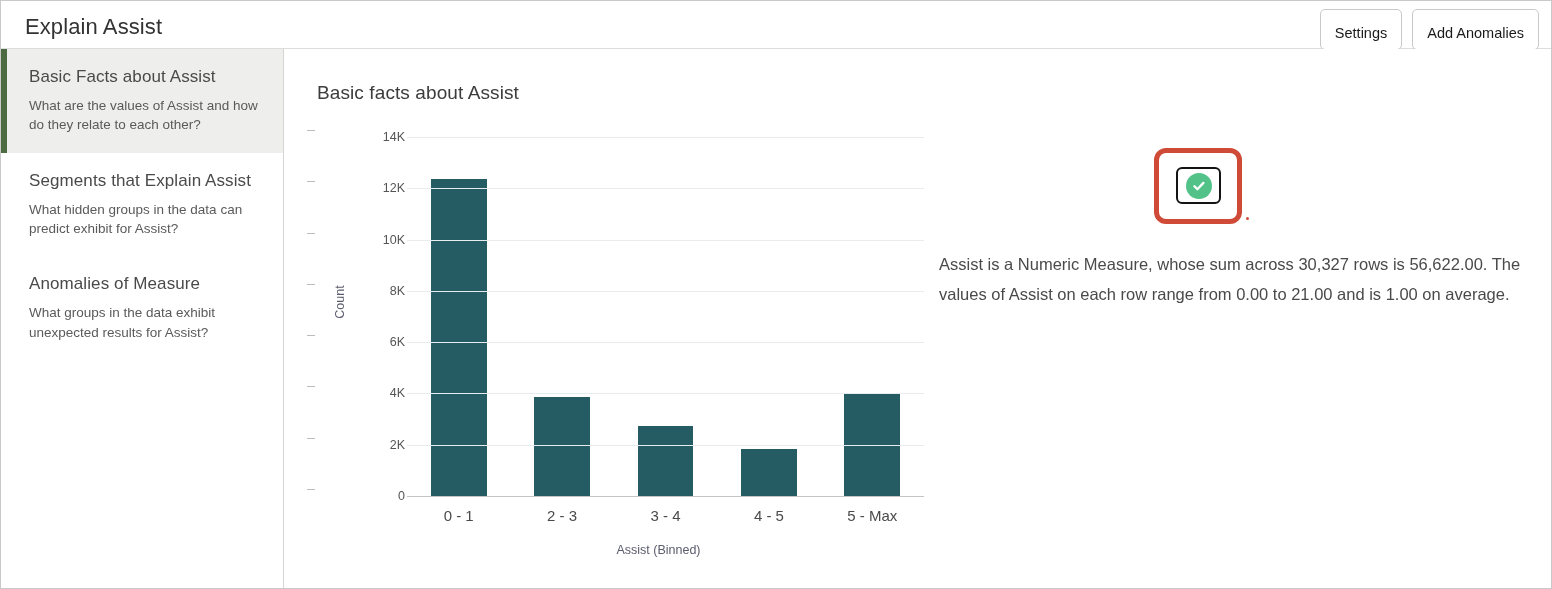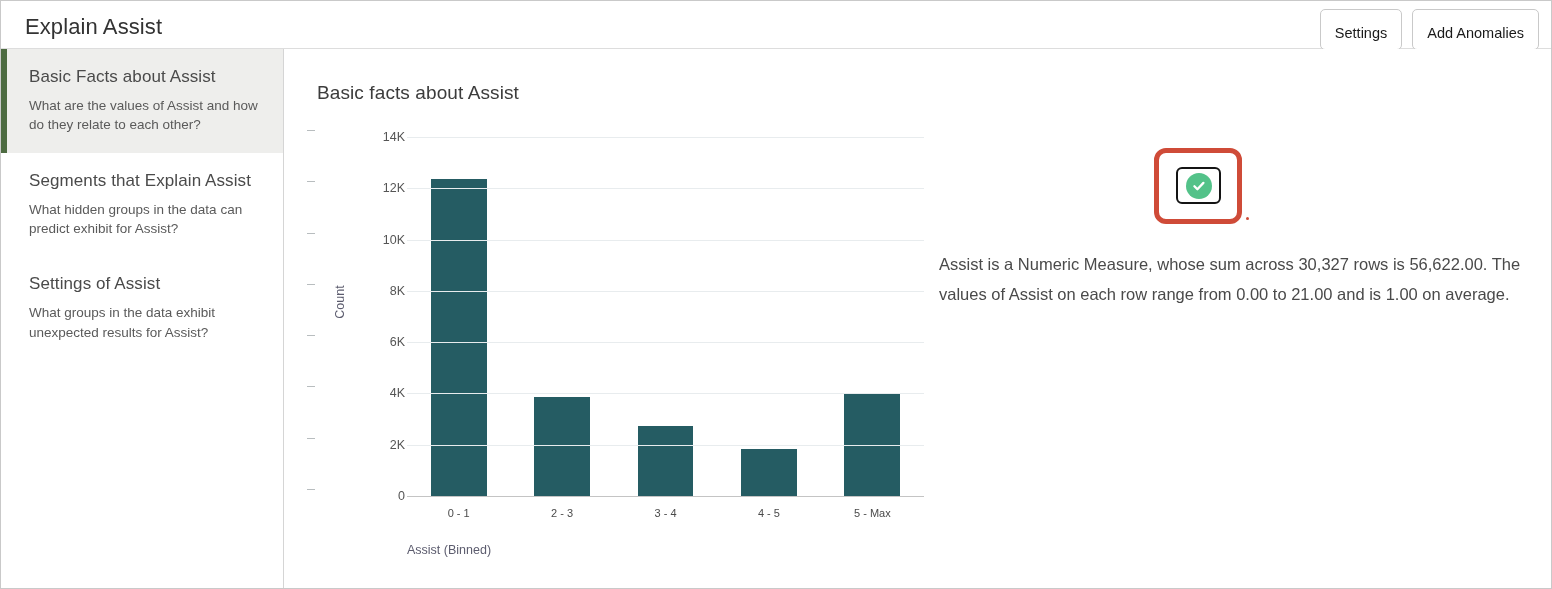--- a/index.html
+++ b/index.html
@@ -160,38 +160,39 @@
   .bar {
     width: 54%;
     background: #255C63;
   }
   .xtick {
     position: absolute;
     top: 100%;
     left: 0; right: 0;
     margin-top: 11px;
     text-align: center;
-    font-size: 11px;
+    font-size: 15px;
     color: #4a4a4a;
     white-space: nowrap;
   }
   .ylabel {
     position: absolute;
     left: 16px; top: 186px;
     font-size: 12.5px;
     color: #5c5c6e;
     transform: rotate(-90deg);
     transform-origin: center center;
     white-space: nowrap;
   }
   .xlabel {
     position: absolute;
-    left: 100px;
+    left: 93px;
     width: 517px;
     top: 434px;
+    text-align: center;
     font-size: 12.5px;
     color: #5c5c6e;
     white-space: nowrap;
   }
 
   
   .hl-outline {
     position: absolute;
     left: 869px; top: 99px;
     width: 88px; height: 76px;
@@ -254,21 +255,21 @@
   <div class="sidebar">
     <div class="side-item active">
       <div class="side-title">Basic Facts about Assist</div>
       <div class="side-desc">What are the values of Assist and how do they relate to each other?</div>
     </div>
     <div class="side-item">
       <div class="side-title">Segments that Explain Assist</div>
       <div class="side-desc">What hidden groups in the data can predict exhibit for Assist?</div>
     </div>
     <div class="side-item">
-      <div class="side-title">Settings of Assist</div>
+      <div class="side-title">Anomalies of Measure</div>
       <div class="side-desc">What groups in the data exhibit unexpected results for Assist?</div>
     </div>
   </div>
 
   <div class="main">
 
     <div class="panel-title">Basic facts about Assist</div>
 
     <div class="chart-wrap">
       <div class="ylabel">Count</div>

